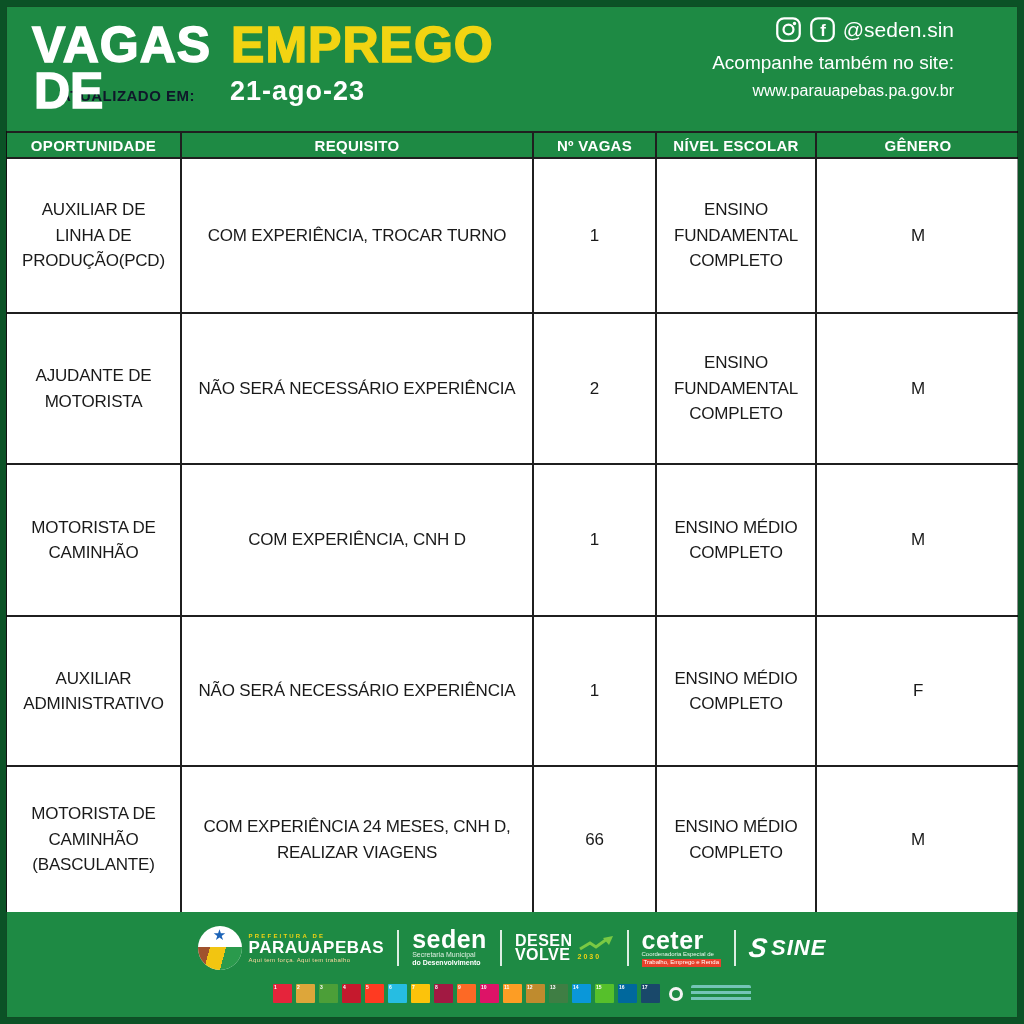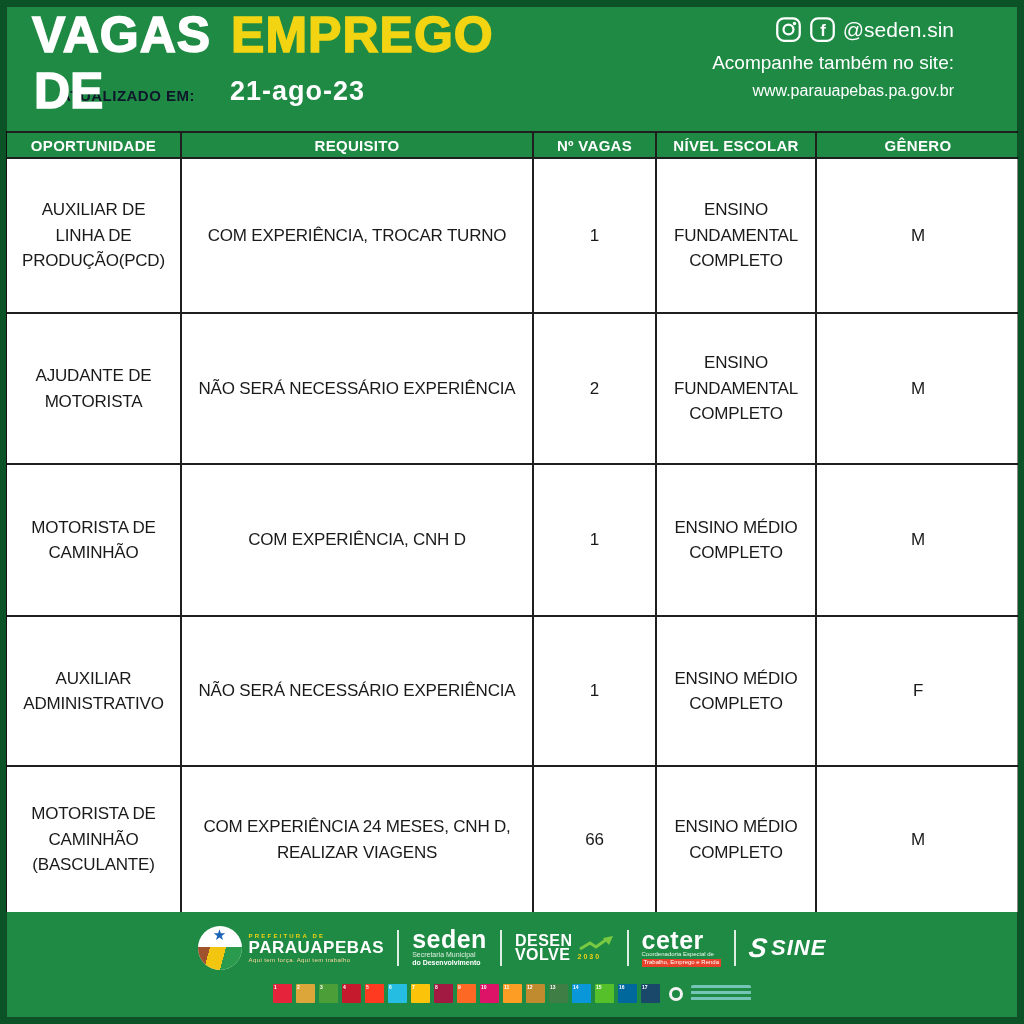--- a/index.html
+++ b/index.html
@@ -11,21 +11,21 @@
     overflow:hidden;
   }
   .frame{
     position:absolute;inset:0;border:6px solid #0b5226;
     box-shadow:inset 0 0 0 1px rgba(0,0,0,.45);
     pointer-events:none;z-index:60;
   }
   
   .hdr{position:absolute;left:0;top:0;width:1024px;height:131px;}
   .title-line{
-    position:absolute;left:32px;top:6px;
+    position:absolute;left:32px;top:16px;
     font-size:50px;font-weight:900;letter-spacing:1px;
     color:#ffffff;-webkit-text-stroke:1.5px #ffffff;
     white-space:nowrap;
   }
   .title-line .yellow{color:#f2d412;-webkit-text-stroke:1.5px #f2d412;margin-left:20px;}
   .title-de{
     position:absolute;left:34px;top:62px;
     font-size:50px;font-weight:900;color:#ffffff;
     -webkit-text-stroke:1.5px #ffffff;z-index:10;
   }

